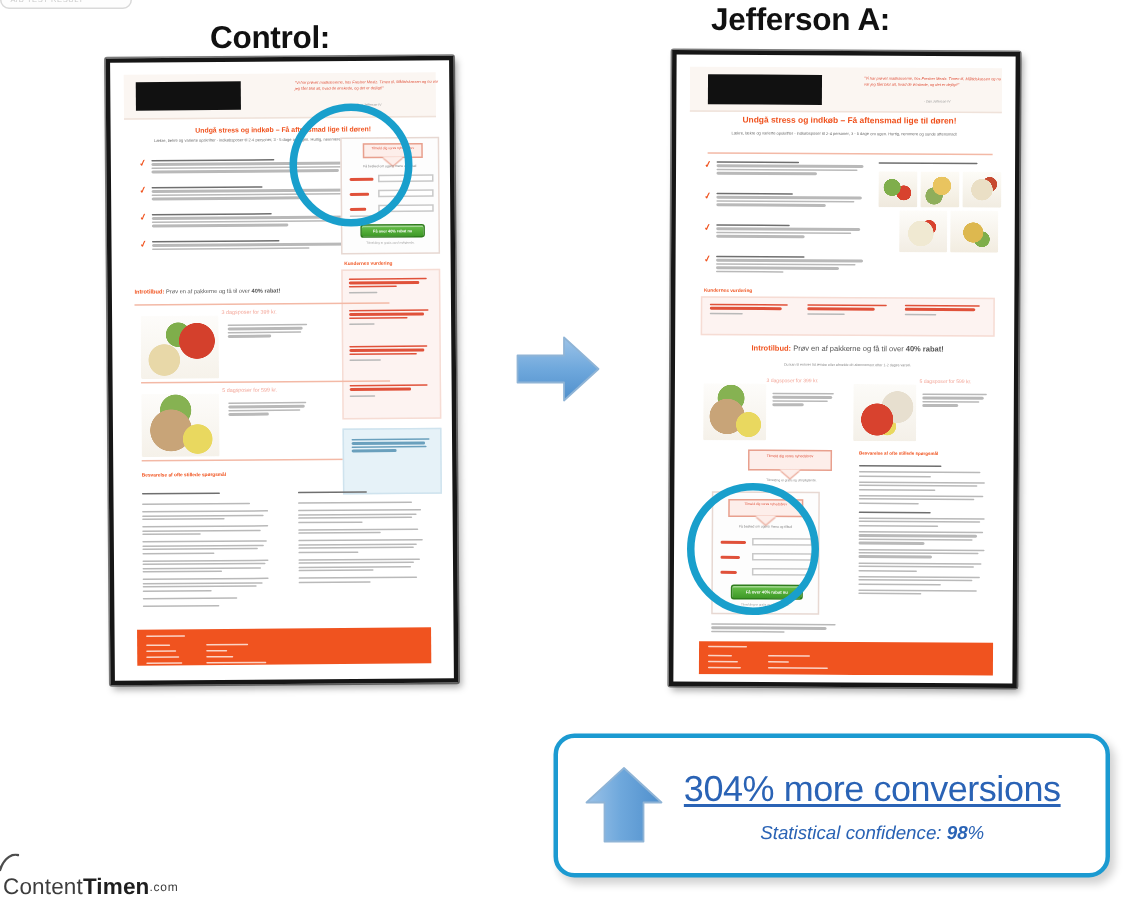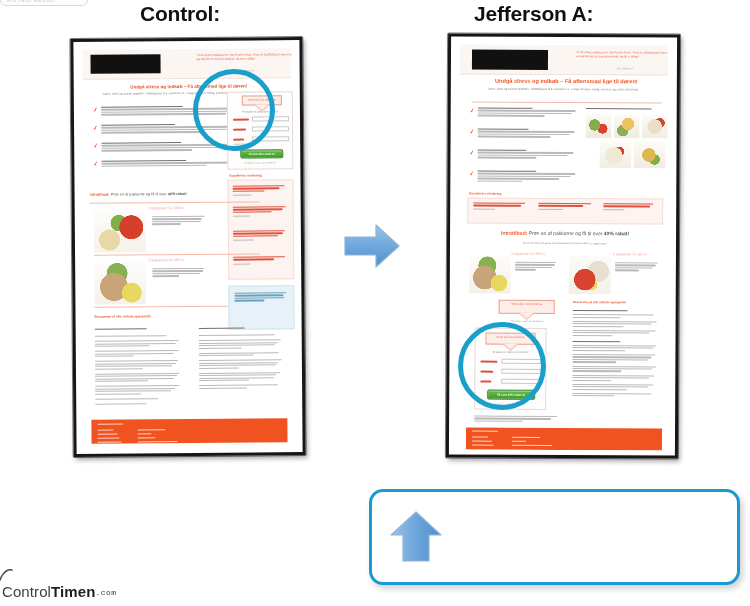--- a/index.html
+++ b/index.html
@@ -17,21 +17,21 @@
     border:1px solid #d9d9d9; border-radius:0 0 6px 6px;
     background:#fdfdfd; color:#c9c9c9; font-size:5px; letter-spacing:.4px;
     padding-left:6px; line-height:14px; overflow:hidden; white-space:nowrap;
   }
 
   
   .col-title{
     position:absolute; top:2px; font-size:21px; font-weight:bold;
     color:#111; letter-spacing:-.2px; white-space:nowrap;
   }
-  #title-control{ left:140px; }
+  #title-control{ left:140px;margin-top:12px; }
   #title-treatment{ left:474px; }
 
   
   .page-shot{
     position:absolute; background:#ffffff;
     border:3px solid #161616;
     box-shadow:2px 3px 5px rgba(0,0,0,.35);
   }
   .page-shot::before{
     content:""; position:absolute; left:-4px; right:-4px; top:-4px; bottom:-4px;
@@ -200,21 +200,21 @@
     white-space:nowrap;
   }
   #result-conf b{ font-weight:bold; font-style:italic; }
 
   
   #brand{
     position:absolute; left:2px; bottom:6px; font-size:15px; color:#3d3d3d;
     letter-spacing:.1px; white-space:nowrap;
   }
   #brand .b{ font-weight:bold; color:#1e1e1e; }
-  #brand .tld{ font-size:8px; vertical-align:2px; letter-spacing:.5px;font-family:Liberation Mono, monospace; }
+  #brand .tld{ font-size:8px; vertical-align:2px; letter-spacing:.5px; }
   #brand-swoosh{ position:absolute; left:-3px; bottom:19px; width:14px; height:12px; }
 </style>
 </head>
 <body>
 
 <div class="cut-tab">
   <span>A/B TEST RESULT</span>
 </div>
 
 <div class="col-title" id="title-control">Control:</div>
@@ -594,20 +594,26 @@
   <svg id="result-arrow" viewBox="0 0 56 56">
     <defs>
       <linearGradient id="upGrad" x1="0" y1="0" x2="1" y2="0">
         <stop offset="0%" stop-color="#9cc3e8"></stop>
         <stop offset="45%" stop-color="#6fa8dc"></stop>
         <stop offset="100%" stop-color="#4f8fcc"></stop>
       </linearGradient>
     </defs>
     <path d="M28 3 L53 26 H41 V52 H15 V26 H3 Z" fill="url(#upGrad)" stroke="#8fb4d6" stroke-width="1.2" stroke-linejoin="round"></path>
   </svg>
+  <div class="result-text">
+    <div id="result-headline">304% more conversions</div>
+    <div id="result-conf">
+      <span>Statistical confidence: </span><b>98</b><span>%</span>
+    </div>
+  </div>
 </div>
 
 <div id="brand">
   <svg id="brand-swoosh" viewBox="0 0 14 12">
     <path d="M1 11 C4 2, 10 0, 13 1" fill="none" stroke="#4d4d4d" stroke-width="1.6" stroke-linecap="round"></path>
   </svg>
-  <span>Control</span><span class="b">Timen</span><span class="tld">.com</span>
+  <span>Content</span><span class="b">Timen</span><span class="tld">.com</span>
 </div>
 
 </body></html>

